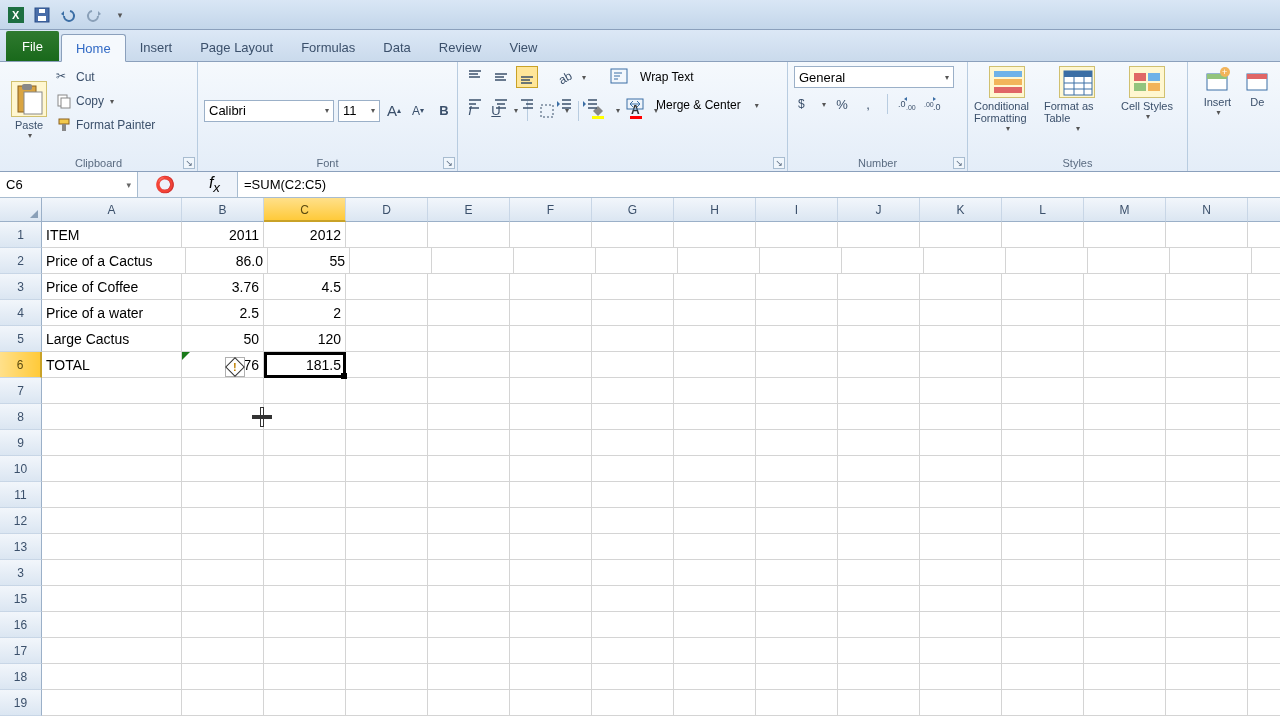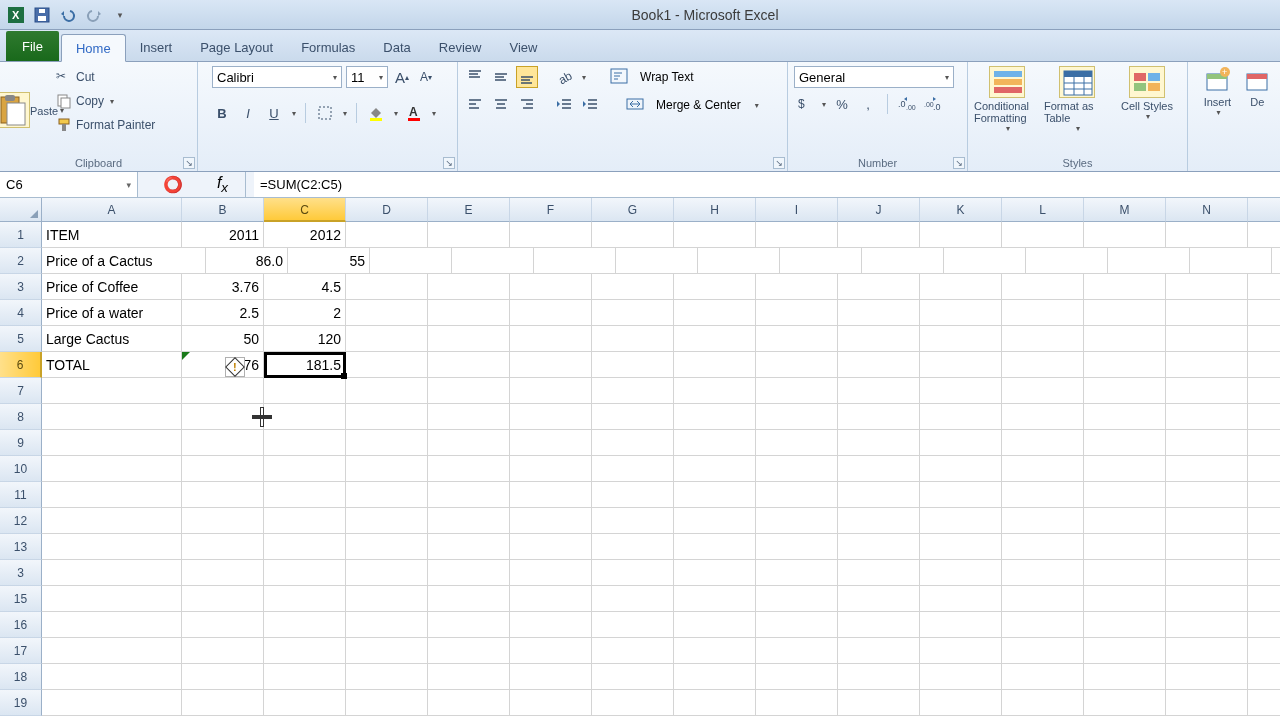--- a/index.html
+++ b/index.html
@@ -15,28 +15,28 @@
 .ribbon-tabs { height: 32px; background: linear-gradient(to bottom, #dce8f6 0%, #cadaec 100%); display: flex; align-items: flex-end; padding-left: 6px; border-bottom: 1px solid #8ba0bc; }
 .file-tab { background: linear-gradient(to bottom, #2f7a2f 0%, #19691b 100%); color: #fff; padding: 6px 16px; font-size: 13px; border-radius: 2px 2px 0 0; margin-right: 2px; height: 30px; display:flex; align-items:center; }
 .tab { padding: 6px 14px; font-size: 13px; color: #3b506b; cursor: pointer; height: 28px; display:flex;align-items:center;}
 .tab.active { background: #f5f9fd; border: 1px solid #8ba0bc; border-bottom: 1px solid #f5f9fd; border-radius: 3px 3px 0 0; margin-bottom: -1px; color: #316ac5; font-weight: 500; }
 
 
 .ribbon { height: 110px; background: linear-gradient(to bottom, #f5f9fd 0%, #e4edf8 100%); border-bottom: 1px solid #8ba0bc; display: flex; }
 .group { border-right: 1px solid #b8cce0; display: flex; flex-direction: column; padding: 4px 6px 0 6px; position: relative; }
 .group-label { font-size: 11px; color: #5a6b80; text-align: center; padding: 2px 0; margin-top: auto; }
 .group-body { display: flex; gap: 4px; flex: 1; }
-.big-btn { display: flex; flex-direction: row; align-items: center; justify-content: center; width: 46px; font-size: 11px; color: #3b506b; }
+.big-btn { display: flex; flex-direction: column; align-items: center; justify-content: center; width: 46px; font-size: 11px; color: #3b506b; }
 .big-btn-icon { width: 36px; height: 36px; background: #fff7d0; border: 1px solid #d0c070; margin-bottom: 2px; }
 .small-row { display: flex; flex-direction: column; gap: 2px; font-size: 12px; color: #3b506b; }
 .small-item { display: flex; align-items: center; gap: 4px; height: 22px; }
 .small-item .ic { width: 16px; height: 16px; display:inline-block; }
 .launcher { position: absolute; right: 2px; bottom: 2px; width: 12px; height: 12px; font-size: 9px; color: #5a6b80; border: 1px solid #a8bcd0; background: #f0f6fc; text-align: center; line-height: 10px; }
 
-.font-box { display: flex; flex-direction: column; gap: 15px; width: 240px; align-items: center;}
+.font-box { display: flex; flex-direction: row; gap: 6px; width: 240px; align-items: center;}
 .font-row1 { display: flex; gap: 4px; align-items:center;}
 .font-select { border: 1px solid #9bb0c8; background: #fff; height: 22px; font-size: 13px; padding: 0 4px; display:flex; align-items:center; justify-content:space-between; }
 .fs-font { width: 130px; } .fs-size { width: 42px; }
 .font-row2 { display: flex; gap: 6px; align-items:center;}
 .fb { width: 20px; height: 20px; display:flex; align-items:center; justify-content:center; font-size: 13px; color: #3b506b; }
 .fb.bold { font-weight: bold; } .fb.italic { font-style: italic; } .fb.under { text-decoration: underline; }
 
 .align-box { display: flex; flex-direction: column; gap:6px; width: 330px;}
 .align-row { display:flex; gap:4px; align-items:center;}
 .abtn { width: 22px; height: 22px; display:flex;align-items:center;justify-content:center;}
@@ -48,21 +48,21 @@
 
 .styles-box { display:flex; gap:4px;}
 .style-btn { display:flex; flex-direction:column; align-items:center; font-size:11px; color:#3b506b; width:66px;}
 .style-btn .sic { width: 36px; height:32px; background:#fff7d0; border:1px solid #d0c070; margin-bottom:2px;}
 
 .cells-box { display:flex; gap:2px;}
 .cell-btn { display:flex; flex-direction:column; align-items:center; font-size:11px; width:48px; color:#3b506b;}
 .cell-btn .cic { width:28px; height:28px; margin-bottom:2px;}
 
 
-.formula-row { height: 26px; display: flex; align-items: stretch; border-bottom: 1px solid #a8bcd0; background:#eef3fa;gap:8px;}
+.formula-row { height: 26px; display: flex; align-items: stretch; border-bottom: 1px solid #a8bcd0; background:#eef3fa;}
 .name-box { width: 138px; border-right: 1px solid #a8bcd0; background: #fff; display: flex; align-items: center; padding: 0 6px; font-size: 13px; justify-content:space-between;}
 .name-box .dd { font-size: 9px; color: #666; }
 .fb-btns { width: 100px; display:flex; align-items:center; justify-content:space-around; border-right:1px solid #a8bcd0;}
 .formula-input { flex:1; background:#fff; display:flex; align-items:center; padding:0 6px; font-size:13px;}
 
 
 .sheet { position: relative; }
 .corner { position:absolute; left:0; top:0; width:42px; height:24px; background: linear-gradient(to bottom,#f2f6fb,#dbe6f2); border-right:1px solid #9bb0c8; border-bottom:1px solid #9bb0c8;}
 .corner::after { content:''; position:absolute; right:3px; bottom:3px; width:0;height:0; border-left:8px solid transparent; border-bottom:8px solid #8aa0b8;}
 
@@ -128,21 +128,20 @@
         </svg>
       </span>
     <span class="qat-icon">
         <svg width="16" height="16">
           <path d="M6 4 A5 5 0 1 0 12 9" fill="none" stroke="#8aa0b8" stroke-width="2"></path>
           <path d="M12 9 l3 -2 l-3 -3 z" fill="#8aa0b8"></path>
         </svg>
       </span>
     <span class="qat-icon" style="font-size:9px;color:#555;">▾</span>
   </div>
-  <div class="title-center">Book1 - Microsoft Excel</div>
 </div>
 
 <div class="ribbon-tabs">
   <div class="file-tab">File</div>
   <div class="tab active">Home</div>
   <div class="tab">Insert</div>
   <div class="tab">Page Layout</div>
   <div class="tab">Formulas</div>
   <div class="tab">Data</div>
   <div class="tab">Review</div>
@@ -226,20 +225,21 @@
         <span class="fb">
               <svg width="16" height="16">
                 <text x="3" y="11" font-size="12" font-weight="bold" fill="#333">A</text>
                 <rect x="2" y="13" width="12" height="3" fill="#ff0000"></rect>
               </svg>
             </span>
             <span class="dd-arrow">▾</span>
       </div>
     </div>
       </div>
+    <div class="group-label">Font</div>
     <div class="launcher">↘</div>
   </div>
 
   <div class="group" style="width:330px;">
     <div class="group-body">
         <div class="align-box">
       <div class="align-row">
         <span class="abtn">
               <svg class="ic-align" width="18" height="18">
                 <line x1="3" y1="3" x2="15" y2="3"></line>
@@ -495,21 +495,21 @@
         <div class="cell" style="width: 82px;"></div>
         <div class="cell" style="width: 82px;"></div>
         <div class="cell" style="width: 82px;"></div>
         <div class="cell" style="width: 82px;"></div>
         <div class="cell" style="width: 82px;"></div>
         <div class="cell" style="width: 82px;"></div>
         <div class="cell" style="width: 82px;"></div>
         <div class="cell" style="width: 82px;"></div>
       </div>
       <div class="row">
-        <div class="cell colA" style="width: 164px;">Price of a Cactus</div>
+        <div class="cell colA" style="width: 144px;">Price of a Cactus</div>
         <div class="cell num" style="width: 82px;">86.0</div>
         <div class="cell num" style="width: 82px;">55</div>
         <div class="cell" style="width: 82px;"></div>
         <div class="cell" style="width: 82px;"></div>
         <div class="cell" style="width: 82px;"></div>
         <div class="cell" style="width: 82px;"></div>
         <div class="cell" style="width: 82px;"></div>
         <div class="cell" style="width: 82px;"></div>
         <div class="cell" style="width: 82px;"></div>
         <div class="cell" style="width: 82px;"></div>

